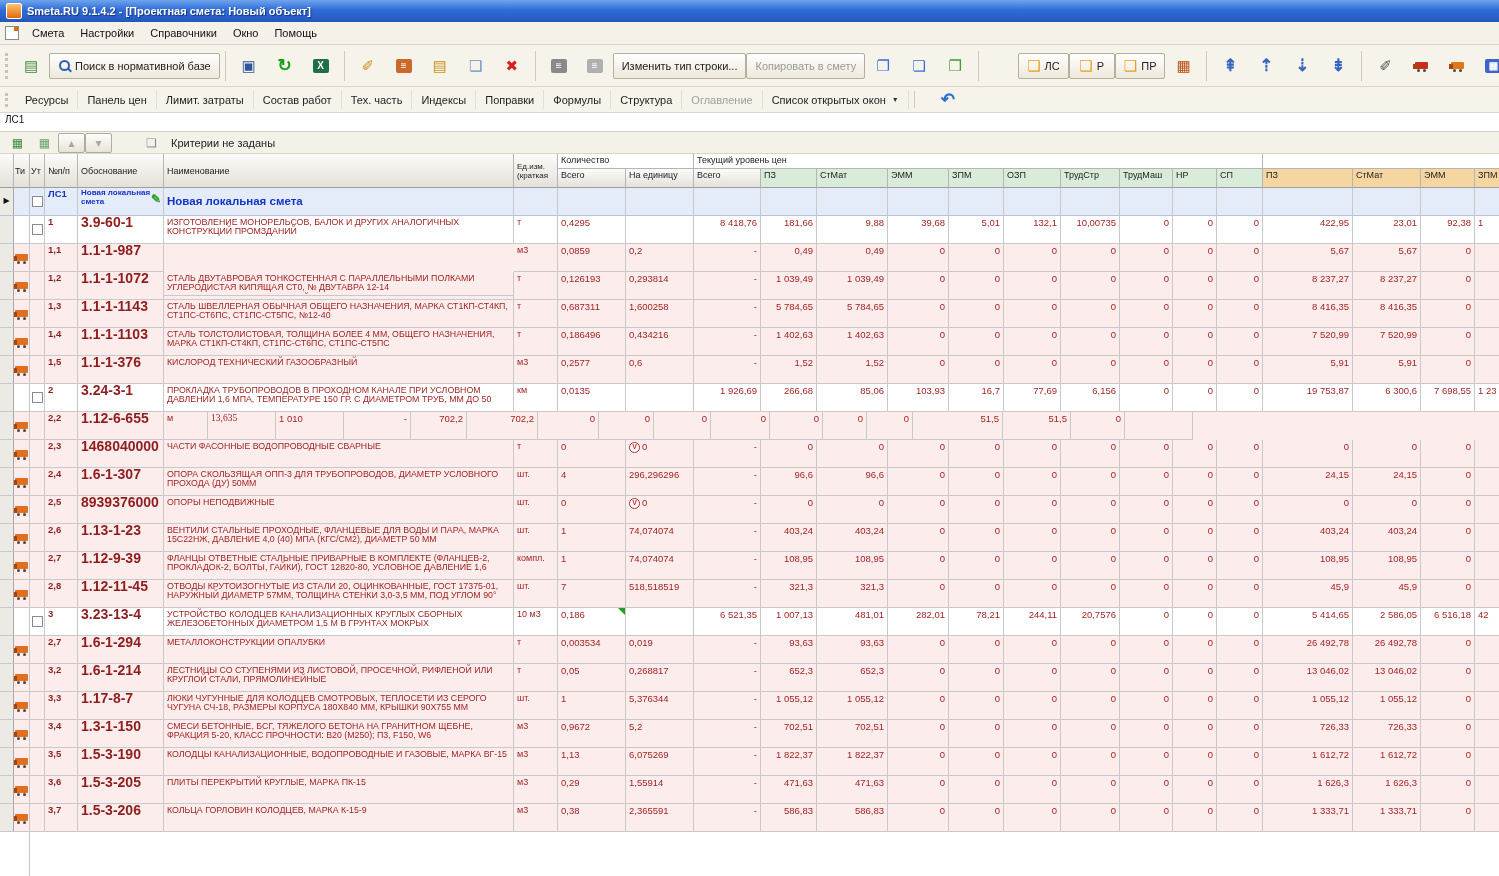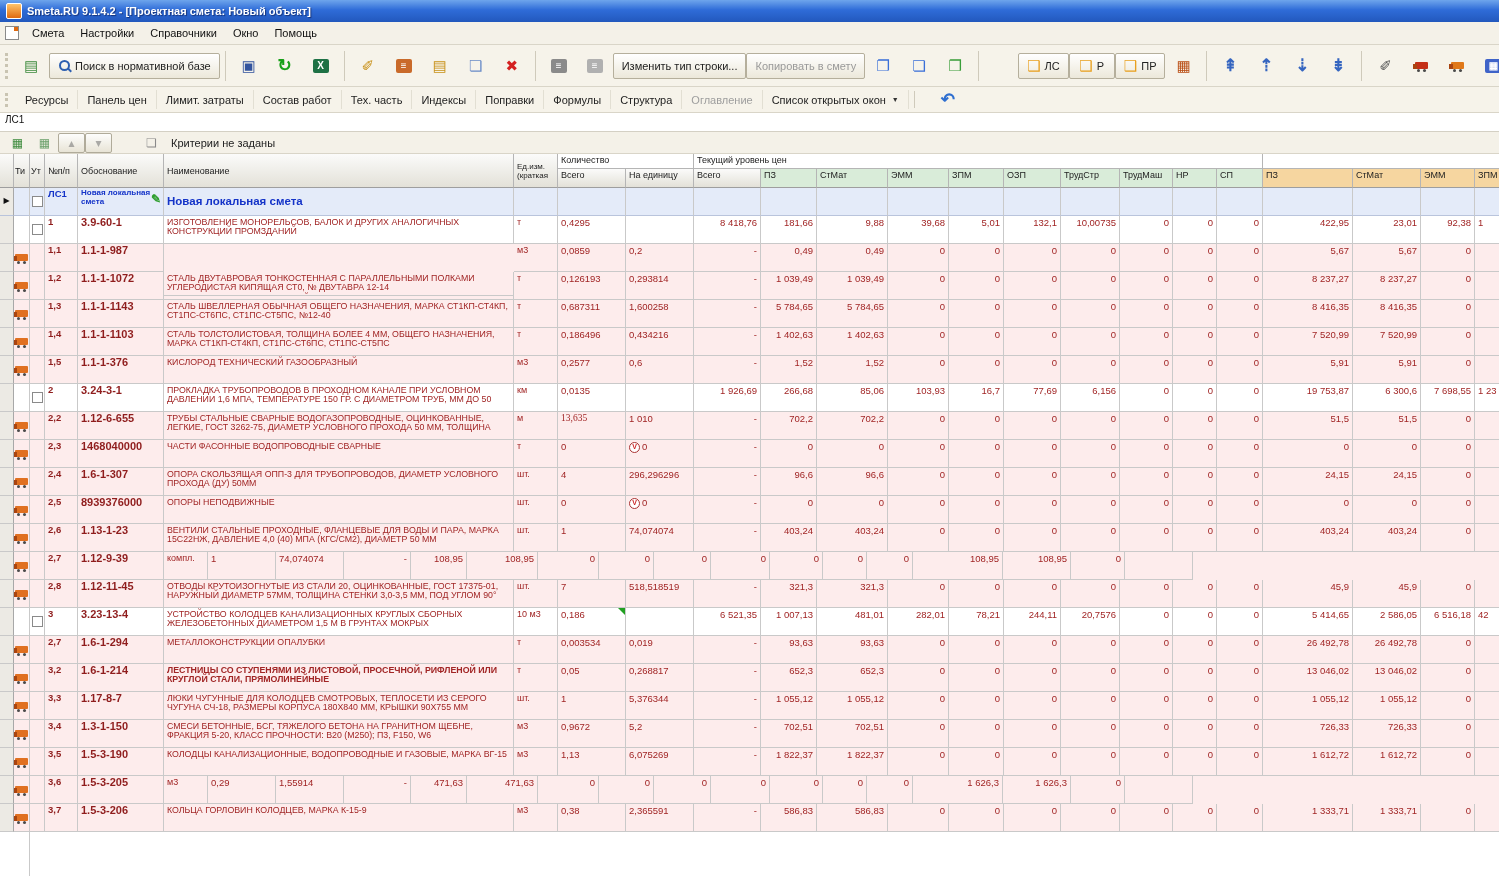--- a/index.html
+++ b/index.html
@@ -64,21 +64,21 @@
   .hc.org{background:#f6d6a0;}
 
   .gbody{width:1543px;}
   .grow{display:flex;height:28px;background:#fff;}
   .grow.res{background:#fdecec;}
   .grow.est{background:#e4ebf9;}
   .c{box-sizing:border-box;flex-shrink:0;border-right:1px solid #c9c9c9;border-bottom:1px solid #c9c9c9;overflow:hidden;font-size:9.5px;color:#a12525;padding:1px 3px;position:relative;}
   .c.sel{background:#eceae4;border-right:1px solid #a8a8a8;padding:0;text-align:center;font-size:8px;color:#111;line-height:26px;}
   .c.ti,.c.ut{display:flex;align-items:center;justify-content:center;padding:0;}
   .c.num,.c.basis{font-weight:bold;color:#8f1d1d;line-height:10px;}
-  .c.basis{font-size:11px;}
+  .c.basis{font-size:14px;}
   .c.name{font-size:8.8px;line-height:9.4px;padding-top:2px;}
   .c.unit{font-size:9px;}
   .c.qty{text-align:left;}
   .c.val{text-align:right;white-space:nowrap;}
   .c.leftal{text-align:left;}
   .est .c{border-bottom-color:#b9c4dc;}
   .est .c.num,.est .c.basis{color:#1433c8;}
   .est .c.basis{font-size:8px;line-height:8.6px;}
   .est .c.name{color:#1433c8;font-weight:bold;font-size:11.5px;line-height:22px;}
   .cb{width:9px;height:9px;border:1px solid #8a8a8a;background:#fff;}
@@ -541,21 +541,20 @@
           <div class="c val leftal" style="width: 68px;">1 23</div>
         </div>
         <div class="grow res">
           <div class="c sel" style="width: 14px;"></div>
           <div class="c ti" style="width: 16px;">
             <span class="truck"></span>
           </div>
           <div class="c ut" style="width: 15px;"></div>
           <div class="c num" style="width: 33px;">2,2</div>
           <div class="c basis" style="width: 86px;">1.12-6-655</div>
-          <div class="c name" style="width: 350px;">ТРУБЫ СТАЛЬНЫЕ СВАРНЫЕ ВОДОГАЗОПРОВОДНЫЕ, ОЦИНКОВАННЫЕ, ЛЕГКИЕ, ГОСТ 3262-75, ДИАМЕТР УСЛОВНОГО ПРОХОДА 50 ММ, ТОЛЩИНА</div>
           <div class="c unit" style="width: 44px;">м</div>
           <div class="c qty" style="width: 68px; font-family: Liberation Serif, serif;">13,635</div>
           <div class="c qty" style="width: 68px;">1 010</div>
           <div class="c val" style="width: 67px;">-</div>
           <div class="c val" style="width: 56px;">702,2</div>
           <div class="c val" style="width: 71px;">702,2</div>
           <div class="c val" style="width: 61px;">0</div>
           <div class="c val" style="width: 55px;">0</div>
           <div class="c val" style="width: 57px;">0</div>
           <div class="c val" style="width: 59px;">0</div>
@@ -676,20 +675,21 @@
           <div class="c val leftal" style="width: 68px;"></div>
         </div>
         <div class="grow res">
           <div class="c sel" style="width: 14px;"></div>
           <div class="c ti" style="width: 16px;">
             <span class="truck"></span>
           </div>
           <div class="c ut" style="width: 15px;"></div>
           <div class="c num" style="width: 33px;">2,7</div>
           <div class="c basis" style="width: 86px;">1.12-9-39</div>
+          <div class="c name" style="width: 350px;">ФЛАНЦЫ ОТВЕТНЫЕ СТАЛЬНЫЕ ПРИВАРНЫЕ В КОМПЛЕКТЕ (ФЛАНЦЕВ-2, ПРОКЛАДОК-2, БОЛТЫ, ГАЙКИ), ГОСТ 12820-80, УСЛОВНОЕ ДАВЛЕНИЕ 1,6</div>
           <div class="c unit" style="width: 44px;">компл.</div>
           <div class="c qty" style="width: 68px;">1</div>
           <div class="c qty" style="width: 68px;">74,074074</div>
           <div class="c val" style="width: 67px;">-</div>
           <div class="c val" style="width: 56px;">108,95</div>
           <div class="c val" style="width: 71px;">108,95</div>
           <div class="c val" style="width: 61px;">0</div>
           <div class="c val" style="width: 55px;">0</div>
           <div class="c val" style="width: 57px;">0</div>
           <div class="c val" style="width: 59px;">0</div>
@@ -783,21 +783,21 @@
           <div class="c val leftal" style="width: 68px;"></div>
         </div>
         <div class="grow res">
           <div class="c sel" style="width: 14px;"></div>
           <div class="c ti" style="width: 16px;">
             <span class="truck"></span>
           </div>
           <div class="c ut" style="width: 15px;"></div>
           <div class="c num" style="width: 33px;">3,2</div>
           <div class="c basis" style="width: 86px;">1.6-1-214</div>
-          <div class="c name" style="width: 350px; font-weight: bold;">ЛЕСТНИЦЫ СО СТУПЕНЯМИ ИЗ ЛИСТОВОЙ, ПРОСЕЧНОЙ, РИФЛЕНОЙ ИЛИ КРУГЛОЙ СТАЛИ, ПРЯМОЛИНЕЙНЫЕ</div>
+          <div class="c name" style="width: 350px;">ЛЕСТНИЦЫ СО СТУПЕНЯМИ ИЗ ЛИСТОВОЙ, ПРОСЕЧНОЙ, РИФЛЕНОЙ ИЛИ КРУГЛОЙ СТАЛИ, ПРЯМОЛИНЕЙНЫЕ</div>
           <div class="c unit" style="width: 44px;">т</div>
           <div class="c qty" style="width: 68px;">0,05</div>
           <div class="c qty" style="width: 68px;">0,268817</div>
           <div class="c val" style="width: 67px;">-</div>
           <div class="c val" style="width: 56px;">652,3</div>
           <div class="c val" style="width: 71px;">652,3</div>
           <div class="c val" style="width: 61px;">0</div>
           <div class="c val" style="width: 55px;">0</div>
           <div class="c val" style="width: 57px;">0</div>
           <div class="c val" style="width: 59px;">0</div>
@@ -891,20 +891,21 @@
           <div class="c val leftal" style="width: 68px;"></div>
         </div>
         <div class="grow res">
           <div class="c sel" style="width: 14px;"></div>
           <div class="c ti" style="width: 16px;">
             <span class="truck"></span>
           </div>
           <div class="c ut" style="width: 15px;"></div>
           <div class="c num" style="width: 33px;">3,6</div>
           <div class="c basis" style="width: 86px;">1.5-3-205</div>
+          <div class="c name" style="width: 350px;">ПЛИТЫ ПЕРЕКРЫТИЙ КРУГЛЫЕ, МАРКА ПК-15</div>
           <div class="c unit" style="width: 44px;">м3</div>
           <div class="c qty" style="width: 68px;">0,29</div>
           <div class="c qty" style="width: 68px;">1,55914</div>
           <div class="c val" style="width: 67px;">-</div>
           <div class="c val" style="width: 56px;">471,63</div>
           <div class="c val" style="width: 71px;">471,63</div>
           <div class="c val" style="width: 61px;">0</div>
           <div class="c val" style="width: 55px;">0</div>
           <div class="c val" style="width: 57px;">0</div>
           <div class="c val" style="width: 59px;">0</div>

